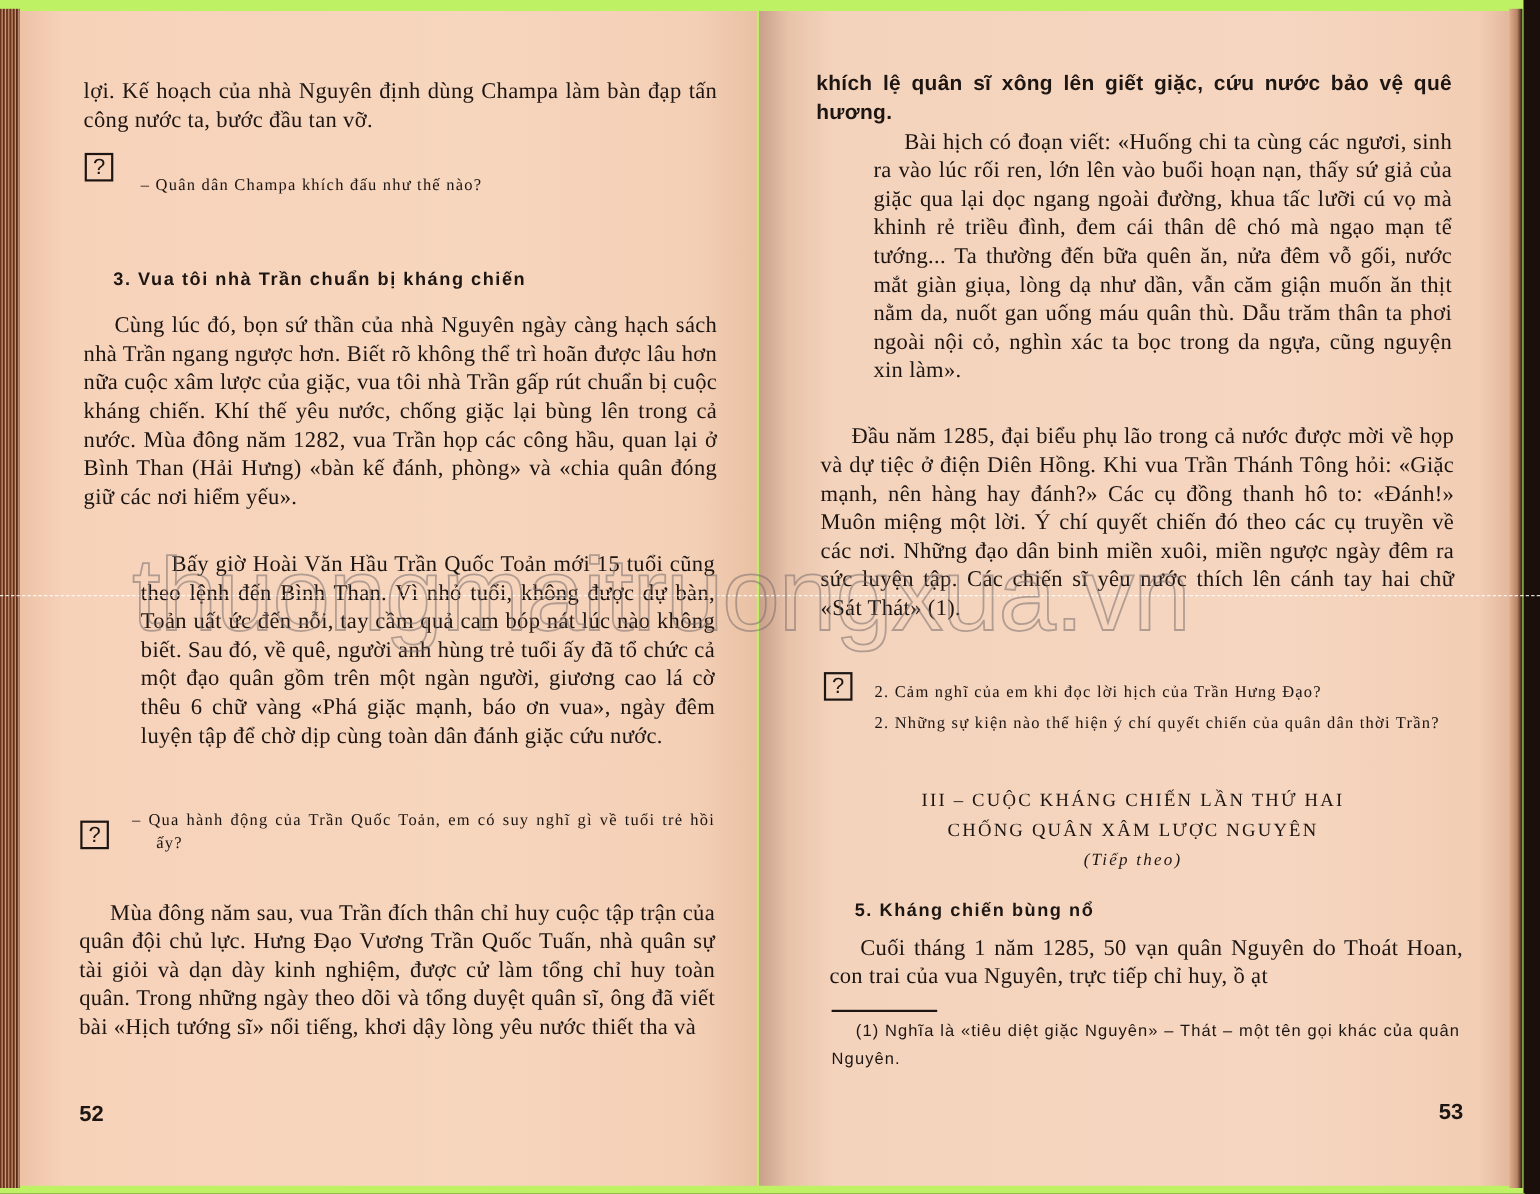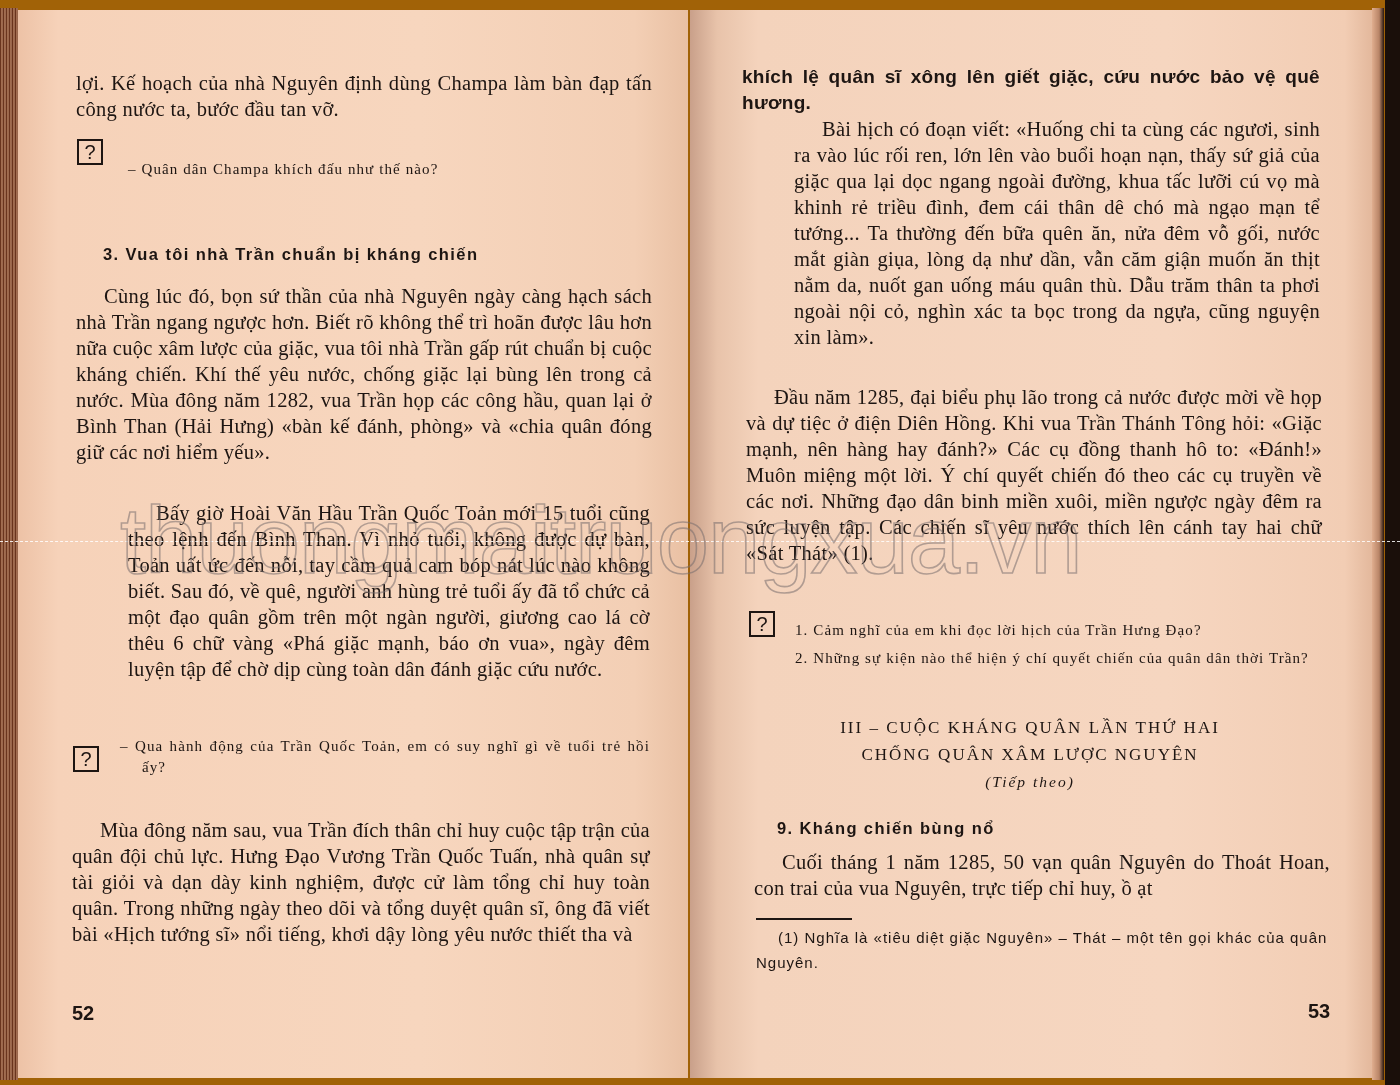--- a/index.html
+++ b/index.html
@@ -5,21 +5,21 @@
   html, body { margin: 0; padding: 0; }
   body {
     width: 1400px; height: 1085px; overflow: hidden;
     background: #1a0f0a;
     font-family: "Liberation Serif", "DejaVu Serif", serif;
     color: #1d1512;
     position: relative;
   }
   .book {
     position: absolute; left: 0; top: 0; width: 1385px; height: 1085px;
-    background: #a16207;
+    background: #bef264;
   }
   .page {
     position: absolute; top: 10px; height: 1068px;
   }
   .page-left {
     left: 18px; width: 670px;
     background: linear-gradient(90deg, #edc2a6 0%, #f6d2b9 6%, #f7d6be 60%, #f3cfb5 92%, #e9c0a3 100%);
   }
   .page-right {
     left: 690px; width: 682px;
@@ -110,31 +110,31 @@
   <div class="text" style="left:794px; top:116px; width:526px;">
     <p class="indent">Bài hịch có đoạn viết: «Huống chi ta cùng các ngươi, sinh ra vào lúc rối ren, lớn lên vào buổi hoạn nạn, thấy sứ giả của giặc qua lại dọc ngang ngoài đường, khua tấc lưỡi cú vọ mà khinh rẻ triều đình, đem cái thân dê chó mà ngạo mạn tể tướng... Ta thường đến bữa quên ăn, nửa đêm vỗ gối, nước mắt giàn giụa, lòng dạ như dần, vẫn căm giận muốn ăn thịt nằm da, nuốt gan uống máu quân thù. Dẫu trăm thân ta phơi ngoài nội cỏ, nghìn xác ta bọc trong da ngựa, cũng nguyện xin làm».</p>
   </div>
 
   <div class="text" style="left:746px; top:384px; width:576px;">
     <p class="indent">Đầu năm 1285, đại biểu phụ lão trong cả nước được mời về họp và dự tiệc ở điện Diên Hồng. Khi vua Trần Thánh Tông hỏi: «Giặc mạnh, nên hàng hay đánh?» Các cụ đồng thanh hô to: «Đánh!» Muôn miệng một lời. Ý chí quyết chiến đó theo các cụ truyền về các nơi. Những đạo dân binh miền xuôi, miền ngược ngày đêm ra sức luyện tập. Các chiến sĩ yêu nước thích lên cánh tay hai chữ «Sát Thát» (1).</p>
   </div>
 
   <div class="qbox" style="left:749px; top:611px;"><span>?</span></div>
   <div class="qblock" style="left:795px; top:620px; width:530px;">
-    <div style="padding-left:24px; text-indent:-24px;">1. Cảm nghĩ của em khi đọc lời hịch của Trần Hưng Đạo?</div>
+    <div style="padding-left:24px; text-indent:-24px;">2. Cảm nghĩ của em khi đọc lời hịch của Trần Hưng Đạo?</div>
     <div style="margin-top:7px; padding-left:24px; text-indent:-24px; text-align:justify;">2. Những sự kiện nào thể hiện ý chí quyết chiến của quân dân thời Trần?</div>
   </div>
 
   <div class="chapter" style="left:750px; top:714px; width:560px;">
-    <div>III – CUỘC KHÁNG QUÂN LẦN THỨ HAI</div>
+    <div>III – CUỘC KHÁNG CHIẾN LẦN THỨ HAI</div>
     <div>CHỐNG QUÂN XÂM LƯỢC NGUYÊN</div>
     <div class="sub">(Tiếp theo)</div>
   </div>
 
-  <div class="heading" style="left:777px; top:819px;">9. Kháng chiến bùng nổ</div>
+  <div class="heading" style="left:777px; top:819px;">5. Kháng chiến bùng nổ</div>
 
   <div class="text" style="left:754px; top:849px; width:576px;">
     <p class="indent">Cuối tháng 1 năm 1285, 50 vạn quân Nguyên do Thoát Hoan, con trai của vua Nguyên, trực tiếp chỉ huy, ồ ạt</p>
   </div>
 
   <div class="fn-rule" style="left:756px; top:918px; width:96px;"></div>
   <div class="footnote" style="left:756px; top:925px; width:574px;">
     <span style="padding-left:22px;">(1) Nghĩa là «tiêu diệt giặc Nguyên» – Thát – một tên gọi khác của quân Nguyên.</span>
   </div>
 

